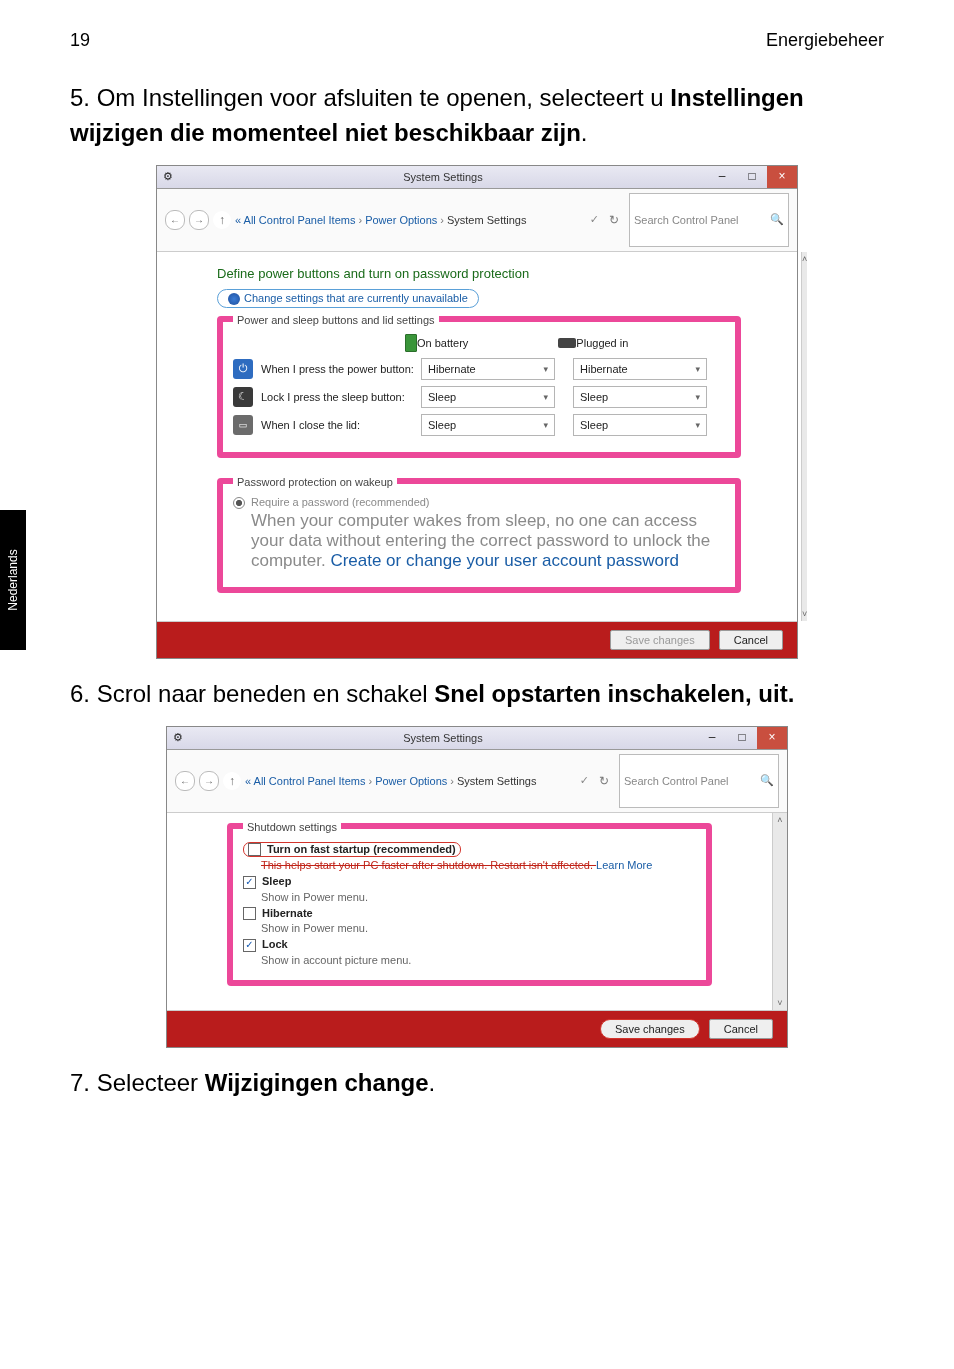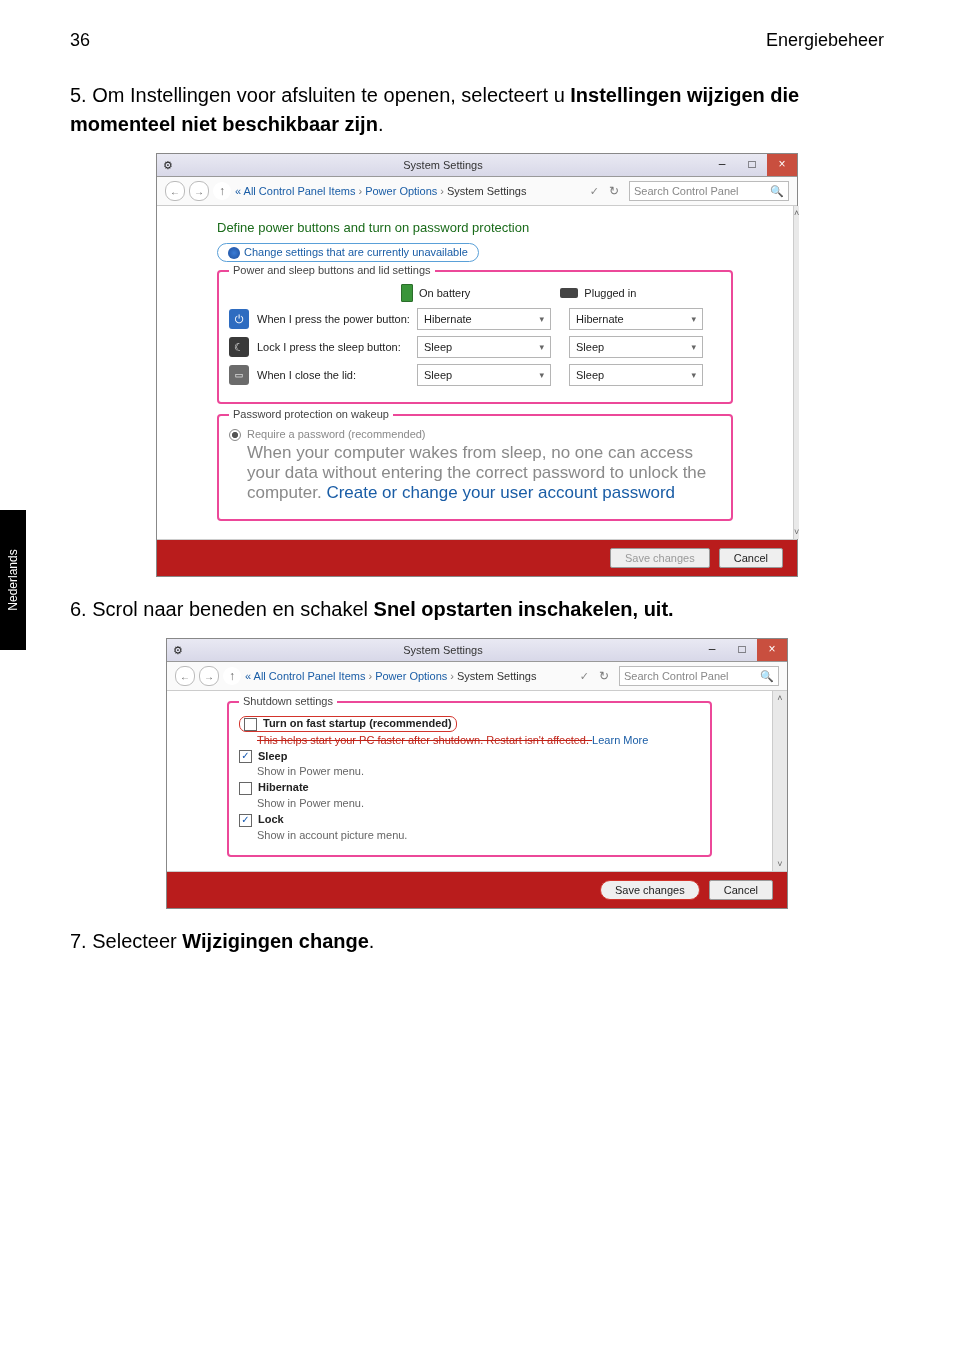--- a/index.html
+++ b/index.html
@@ -1,51 +1,51 @@
 <!DOCTYPE html>
 <html><head>
 <meta charset="utf-8">
 <style>
   html,body{margin:0;padding:0;background:#fff;font-family:Arial,Helvetica,sans-serif;color:#000}
   .page{width:954px;height:1369px;box-sizing:border-box;position:relative;padding:30px 70px 0 70px}
   .side-tab{position:absolute;left:0;top:510px;width:26px;height:140px;background:#000;color:#fff;display:flex;align-items:center;justify-content:center}
   .side-tab span{transform:rotate(-90deg);font-size:12px;white-space:nowrap}
   .hdr{display:flex;justify-content:space-between;font-size:18px;margin-bottom:30px}
-  .step{font-size:20px;margin:18px 0 14px 0;line-height:1.45}
+  .step{font-size:24px;margin:18px 0 14px 0;line-height:1.45}
   .bold{font-weight:700}
 
   
   .dlg{margin:0 auto 10px auto;border:1px solid #888;background:#fff;font-family:"Segoe UI",Tahoma,sans-serif;font-size:11px;color:#222}
   .dlg1{width:640px}
   .dlg2{width:620px}
   .ttlbar{display:flex;align-items:center;background:linear-gradient(#e9e9f3,#d8d8e8);border-bottom:1px solid #999;height:22px}
   .ttlbar .spacer{flex:1;text-align:center;color:#333}
   .ttlbar .wbtns{display:flex}
   .ttlbar .wbtn{width:30px;height:22px;text-align:center;line-height:20px;font-size:12px}
   .ttlbar .wclose{background:#c94f3f;color:#fff}
   .navbar{display:flex;align-items:center;gap:4px;padding:4px 8px;border-bottom:1px solid #ccc;background:#fafafa}
   .navbtn{width:18px;height:18px;border:1px solid #bbb;border-radius:9px;display:flex;align-items:center;justify-content:center;font-size:10px;color:#666;background:#fff}
   .crumb{color:#1a5da6;font-size:11px}
   .crumb .sep{color:#777;margin:0 3px}
   .navspace{flex:1}
   .refresh{color:#777;margin:0 6px;font-size:12px}
-  .search{border:1px solid #bbb;height:18px;width:150px;display:flex;align-items:center;padding:0 4px;color:#888;font-size:11px;background:#fff}
+  .search{border:1px solid #bbb;height:18px;width:150px;display:flex;align-items:center;padding:17px 4px;color:#888;font-size:11px;background:#fff}
   .search .mag{margin-left:auto;color:#777}
   .body{padding:14px 60px 8px 60px}
   .body2{padding:10px 60px 4px 60px}
   .hdg{color:#1a6b1a;font-size:13px;margin-bottom:6px}
   .para{font-size:11px;color:#333;margin-bottom:6px}
   .linkbox{display:inline-block;border:1px solid #5aa0d8;border-radius:11px;padding:2px 10px;margin:2px 0 8px 0}
   .linkbox .ico{display:inline-block;width:12px;height:12px;border-radius:6px;margin-right:4px;vertical-align:middle}
   .lnk{color:#1a5da6}
-  .group{border:2px solid #ec4899;border-radius:4px;padding:8px 10px 10px 10px;margin-bottom:10px;position:relative}
+  .group{border:6px solid #ec4899;border-radius:4px;padding:8px 10px 10px 10px;margin-bottom:20px;position:relative}
   .group .glabel{font-size:11px;color:#444;position:relative;top:-16px;background:#fff;padding:0 4px}
   .group .ginner{margin-top:-10px}
   .cols{display:flex;align-items:center;gap:90px;margin:2px 0 6px 172px;font-size:11px}
-  .cols .ci{display:flex;align-items:center;gap:6px}
+  .cols .ci{display:flex;align-items:center;}
   .row{display:flex;align-items:center;margin:6px 0}
   .row .ic{width:20px;height:20px;border-radius:3px;margin-right:8px;display:flex;align-items:center;justify-content:center}
   .row .lbl{width:160px;font-size:11px}
   .sel{display:flex;align-items:center;justify-content:space-between;width:120px;height:20px;border:1px solid #b5b5b5;background:#fff;padding:0 6px;font-size:11px;margin-right:18px}
   .sel .caret{color:#666;font-size:9px}
   .radio{display:inline-block;width:10px;height:10px;border:1px solid #888;border-radius:6px;margin-right:6px;vertical-align:middle}
   .radio.on{background:radial-gradient(circle,#555 0 40%,#fff 45% 100%)}
   .grey{color:#8a8a8a}
   .pwblock{margin:2px 0 6px 0}
   .pwline{font-size:17px;margin:2px 0 2px 18px}
@@ -65,21 +65,21 @@
 </style>
 </head>
 <body>
 
 <div class="page">
   <div class="side-tab">
       <span>Nederlands</span>
     </div>
 
   <div class="hdr">
-    <div>36</div>
+    <div>19</div>
     <div>Energiebeheer</div>
   </div>
 
   <div class="step">
     <span>5. </span><span>Om Instellingen voor afsluiten te openen, selecteert u </span><span class="bold">Instellingen wijzigen die momenteel niet beschikbaar zijn</span><span>.</span>
   </div>
 
   <div class="dlg dlg1">
     <div class="ttlbar">
       <div style="width:22px;text-align:center">⚙</div>

